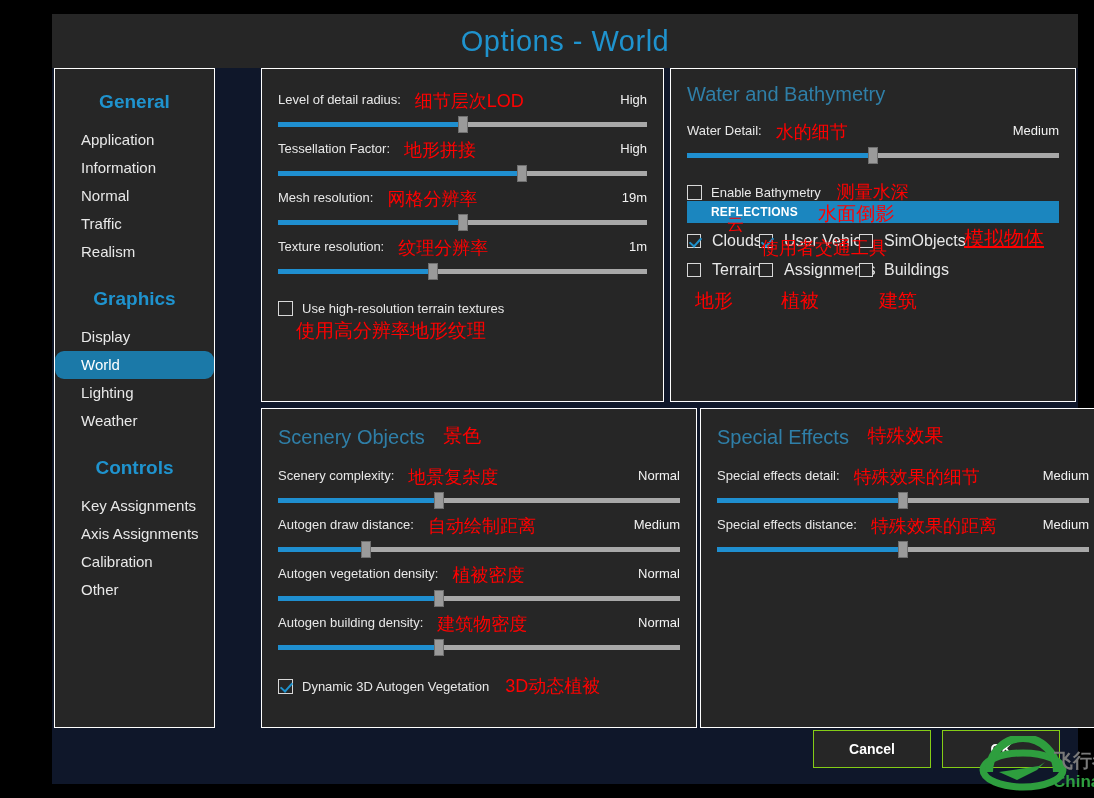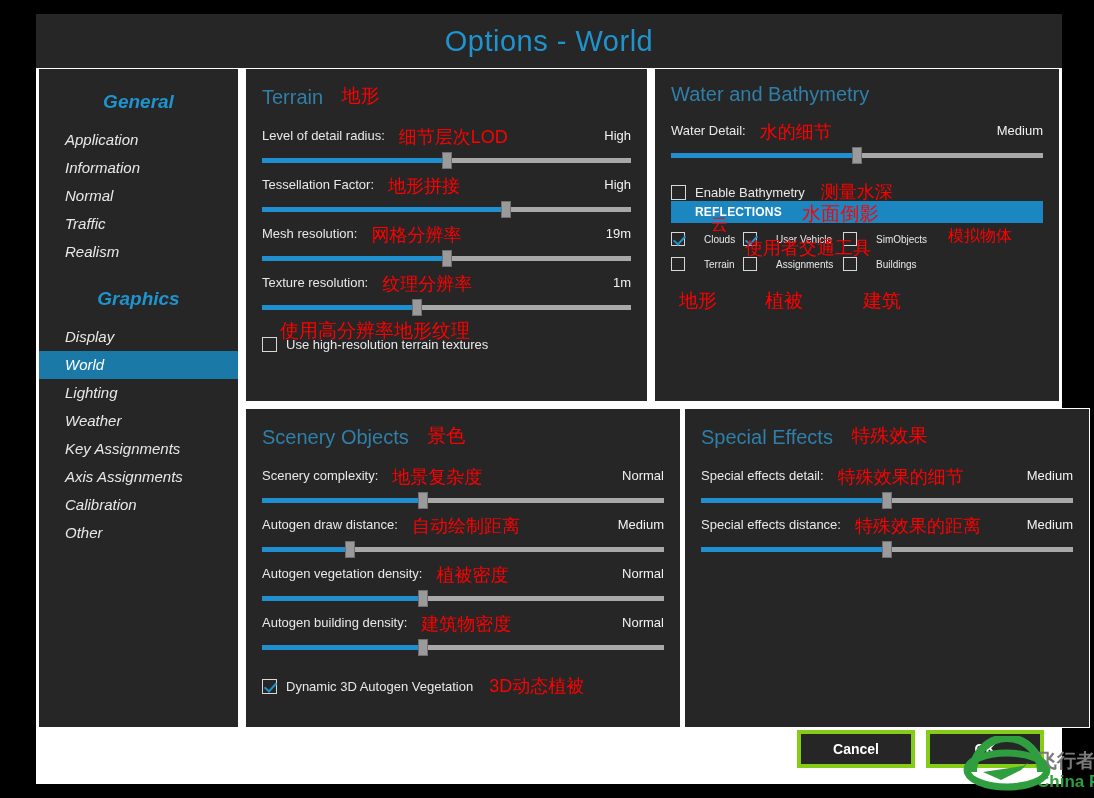--- a/index.html
+++ b/index.html
@@ -4,44 +4,44 @@
 <style>
   * { box-sizing: border-box; margin: 0; padding: 0; }
   html, body {
     width: 1094px; height: 798px;
     background: #000;
     font-family: "Liberation Sans", sans-serif;
     overflow: hidden;
   }
   #dialog {
     position: absolute;
-    left: 36px; top: 14px;
+    left: 52px; top: 14px;
     width: 1026px; height: 770px;
-    background: #ffffff;
+    background: #0f172a;
   }
   
   #titlebar {
     position: absolute; left: 0; top: 0;
     width: 1026px; height: 54px;
     background: #262626;
     display: flex; align-items: center; justify-content: center;
   }
   #titlebar .title {
     color: #1f93ce;
     font-size: 29px;
     font-weight: 400;
     letter-spacing: 0.5px;
   }
   
   .panel {
     position: absolute;
     background: #262626;
     border: 1px solid #ffffff;
   }
-  #sidebar   { left: 2px;   top: 54px;  width: 201px; height: 660px; font-style: italic; }
+  #sidebar   { left: 2px;   top: 54px;  width: 161px; height: 660px; }
   #p-terrain { left: 209px; top: 54px;  width: 403px; height: 334px; }
   #p-water   { left: 618px; top: 54px;  width: 406px; height: 334px; }
   #p-scenery { left: 209px; top: 394px; width: 436px; height: 320px; }
   #p-effects { left: 618px; top: 394px; width: 406px; height: 320px; margin-left: 30px; }
 
   
   .side-group-title {
     color: #1f93ce;
     font-size: 19px;
     font-weight: bold;
@@ -51,20 +51,21 @@
   }
   .side-item {
     color: #e8e8e8;
     font-size: 15px;
     padding: 4px 0 4px 26px;
     line-height: 20px;
   }
   .side-item.active {
     background: #1b79a8;
     color: #ffffff;
+    border-radius: 9px;
   }
 
   
   .panel-inner { padding: 14px 16px 0 16px; position: relative; height: 100%; }
   .panel-title {
     color: #2f7fa8;
     font-size: 20px;
     margin-bottom: 10px;
     display: inline-block;
   }
@@ -163,28 +164,28 @@
     top: 0px;
   }
   .refl-grid {
     margin-top: 9px;
     display: grid;
     grid-template-columns: 72px 100px 1fr;
     row-gap: 11px;
   }
   .refl-cell { display: flex; align-items: center; }
   .refl-cell .cb { width: 14px; height: 14px; }
-  .refl-cell .t { color: #e8e8e8; font-size: 10px; margin-left: 19px; white-space: nowrap; }
+  .refl-cell .t { color: #e8e8e8; font-size: 16px; margin-left: 11px; white-space: nowrap; }
 
   
   .btn {
     position: absolute;
     height: 38px;
     background: #262626;
-    border: 4px solid #84cc16;
+    border: 1px solid #84cc16;
     color: #ffffff;
     font-size: 14px;
     font-weight: bold;
     display: flex; align-items: center; justify-content: center;
     cursor: pointer;
   }
   #btn-cancel { left: 761px; top: 716px; width: 118px; }
   #btn-ok     { left: 890px; top: 716px; width: 118px; }
 
   
@@ -221,32 +222,29 @@
     <div class="side-item">Normal</div>
     <div class="side-item">Traffic</div>
     <div class="side-item">Realism</div>
 
     <div class="side-group-title">Graphics</div>
     <div class="side-item">Display</div>
     <div class="side-item active">World</div>
     <div class="side-item">Lighting</div>
     <div class="side-item">Weather</div>
 
+    <div class="side-group-title">Controls</div>
     <div class="side-item">Key Assignments</div>
     <div class="side-item">Axis Assignments</div>
     <div class="side-item">Calibration</div>
     <div class="side-item">Other</div>
   </div>
 
   <div class="panel" id="p-terrain">
     <div class="panel-inner">
-      <div>
-        <span class="panel-title">Terrain</span>
-        <span class="cn-title">地形</span>
-      </div>
 
       <div class="row-label">
         <span class="lbl">Level of detail radius:</span>
         <span class="cn">细节层次LOD</span>
         <span class="val">High</span>
       </div>
       <div class="slider">
         <div class="track"></div>
         <div class="fill" style="width: 50%;"></div>
         <div class="thumb" style="left: 50%;"></div>
@@ -343,21 +341,21 @@
           <span class="t">Assignments</span>
         </div>
         <div class="refl-cell">
           <span class="cb"></span>
           <span class="t">Buildings</span>
         </div>
       </div>
 
       <div class="cn-free" style="left:56px;  top:147px; font-size:17px;">云</div>
       <div class="cn-free" style="left:90px;  top:170px; font-size:18px;">使用者交通工具</div>
-      <div class="cn-free" style="left:293px; top:159px; font-size:16px;">模拟物体</div>
+      <div class="cn-free" style="left:293px; top:159px; font-size:20px;text-decoration:underline;">模拟物体</div>
       <div class="cn-free" style="left:24px;  top:222px; font-size:19px;">地形</div>
       <div class="cn-free" style="left:110px; top:222px; font-size:19px;">植被</div>
       <div class="cn-free" style="left:208px; top:222px; font-size:19px;">建筑</div>
     </div>
   </div>
 
   <div class="panel" id="p-scenery">
     <div class="panel-inner">
       <div>
         <span class="panel-title">Scenery Objects</span>

